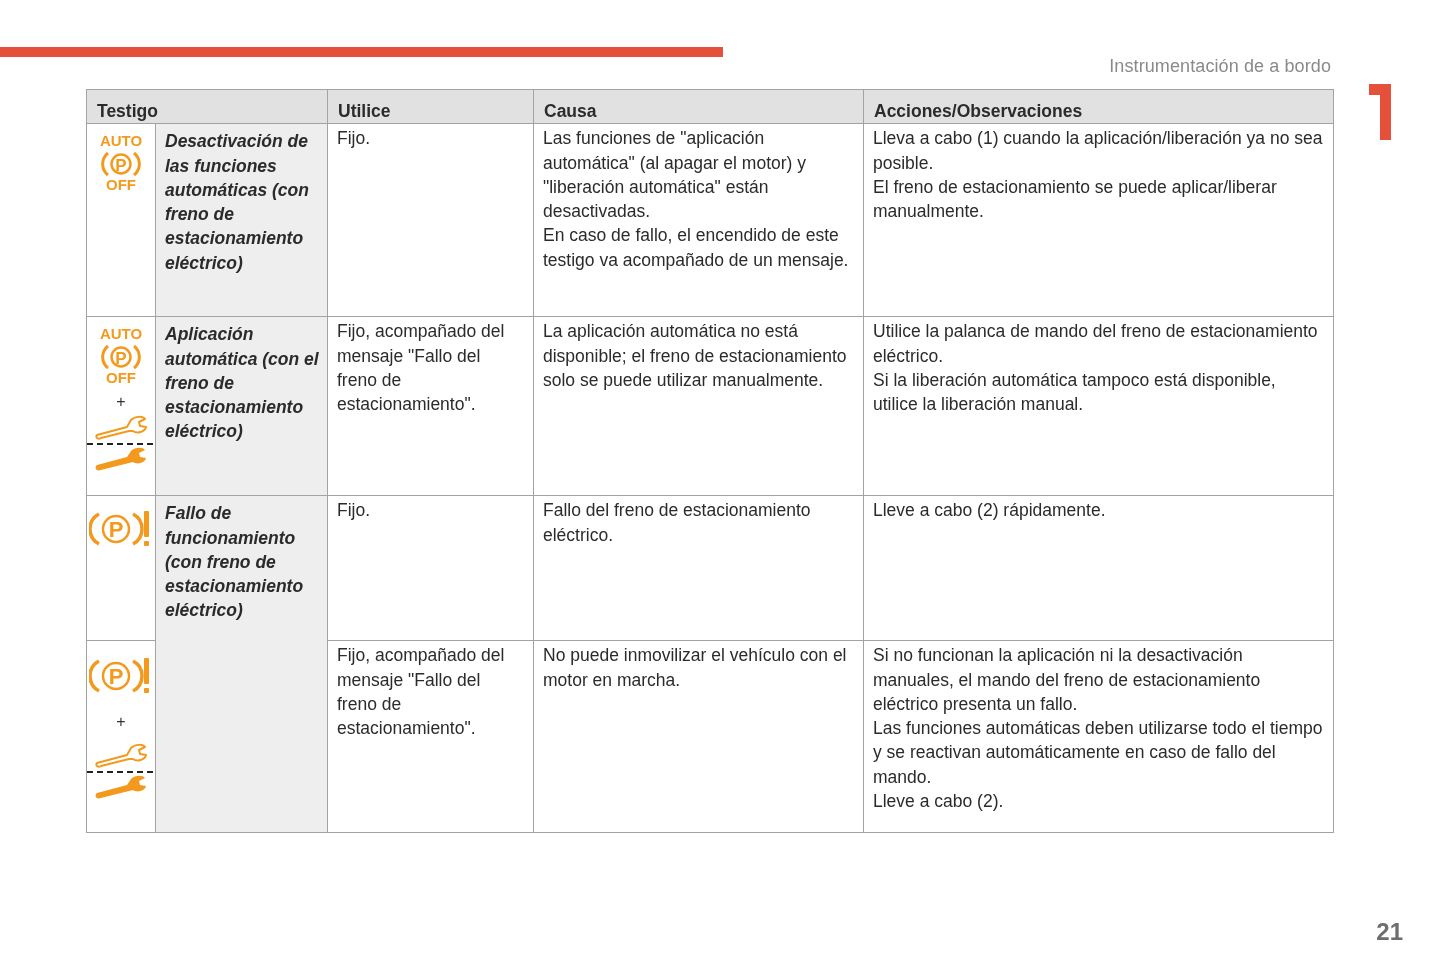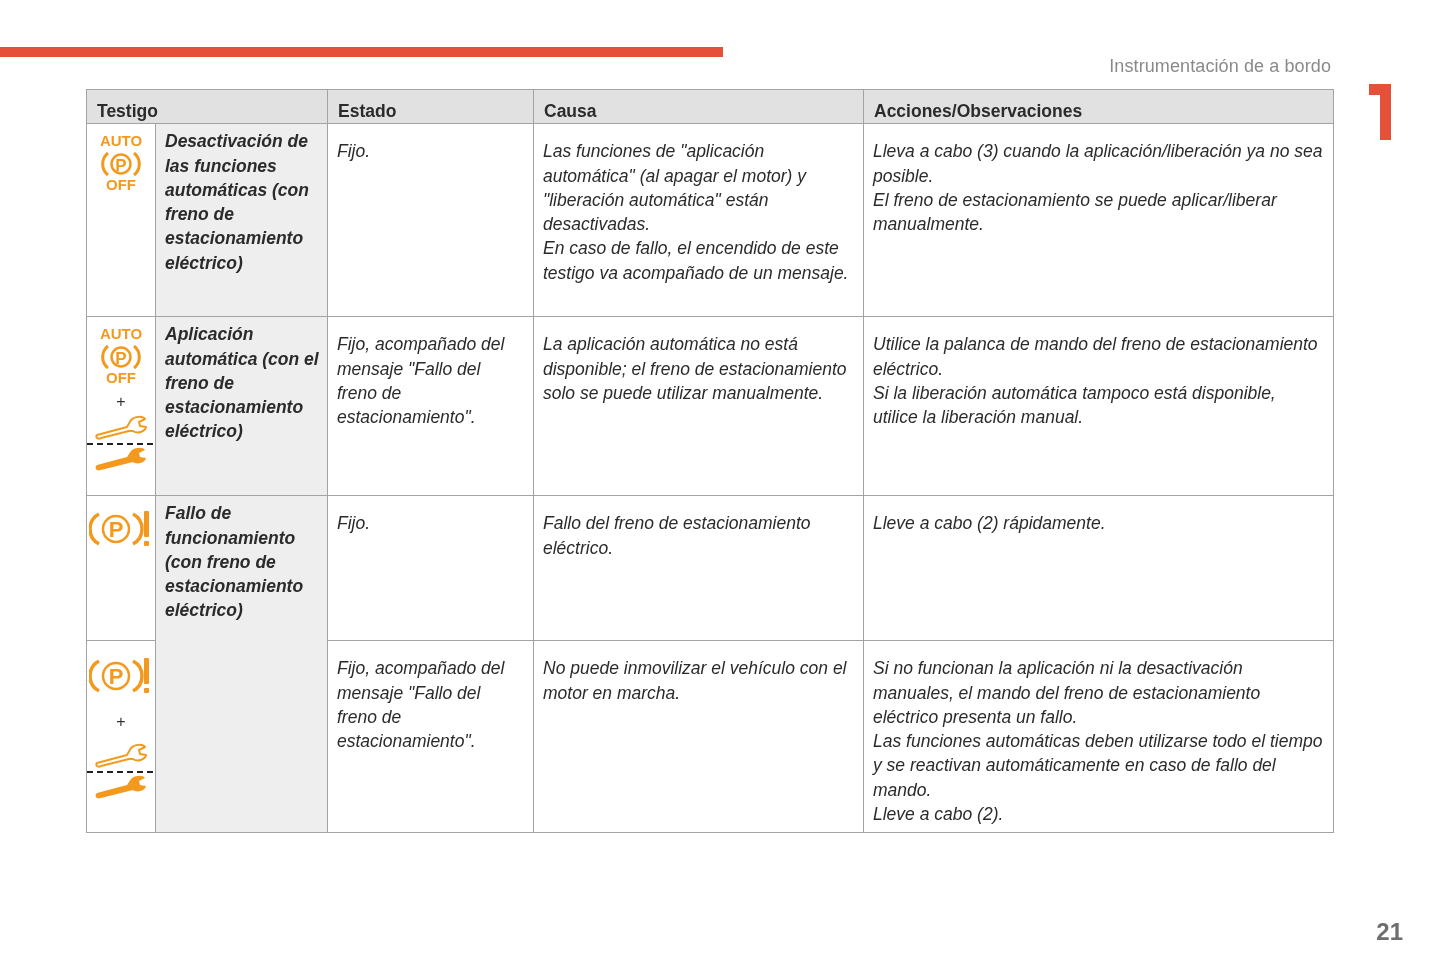--- a/index.html
+++ b/index.html
@@ -7,21 +7,21 @@
   body { position: relative; font-family: "Liberation Sans", sans-serif; color: #2b2b2b; }
 
   .top-bar { position: absolute; left: 0; top: 47px; width: 723px; height: 10px; background: #e4503a; }
   .running-head { position: absolute; right: 114px; top: 56px; font-size: 18px; color: #8a8a8a; letter-spacing: 0.1px; }
   .chapter-num { position: absolute; left: 1367px; top: 82px; width: 30px; height: 60px; }
   .page-num { position: absolute; right: 42px; top: 918px; font-size: 24px; font-weight: bold; color: #6e6e6e; }
 
   table.main { position: absolute; left: 86px; top: 89px; width: 1247px; border-collapse: collapse; table-layout: fixed; }
   table.main td, table.main th { border: 1.5px solid #a3a3a3; vertical-align: top; font-size: 17.5px; line-height: 24.3px; text-align: left; }
   table.main th { background: #e1e1e1; font-weight: bold; height: 28px; padding: 9px 10px 0 10px; vertical-align: top; color: #2b2b2b; }
-  td.txt { padding: 15px 10px 0 9px; font-style: italic; }
+  td.txt { padding: 2px 10px 0 9px; }
   td.ico { padding: 8px 0 0 0; text-align: center; }
   td.name { background: #eeeeee; font-weight: bold; padding: 5px 8px 0 9px; font-style: italic; }
 
   .icon-auto { display: block; margin: 0 auto; }
   .plus { display: block; font-size: 16px; line-height: 18px; color: #333; text-align: center; }
   .dash { display: block; width: 66px; height: 0; border-top: 2.5px dashed #222; margin: 2px 0 0 0; }
 </style>
 </head>
 <body>
 
@@ -35,21 +35,21 @@
   <colgroup>
     <col style="width:69px">
       <col style="width:172px">
       <col style="width:206px">
       <col style="width:330px">
       <col style="width:470px">
   </colgroup>
   <thead>
     <tr>
       <th colspan="2">Testigo</th>
-      <th>Estado</th>
+      <th>Utilice</th>
       <th>Causa</th>
       <th>Acciones/Observaciones</th>
     </tr>
   </thead>
   <tbody>
 
     <tr style="height:193px">
       <td class="ico">
         <svg class="icon-auto" width="50" height="60" viewBox="0 0 50 60">
           <text x="25" y="14" text-anchor="middle" font-family="Liberation Sans, sans-serif" font-weight="bold" font-size="15" fill="#f39a1e">AUTO</text>
@@ -57,21 +57,21 @@
           <path d="M38 21 A14 14 0 0 1 38 43" stroke="#f39a1e" stroke-width="3" fill="none"></path>
           <circle cx="25" cy="32" r="9.5" stroke="#f39a1e" stroke-width="2.5" fill="none"></circle>
           <text x="25" y="38.5" text-anchor="middle" font-family="Liberation Sans, sans-serif" font-weight="bold" font-size="17" fill="#f39a1e">P</text>
           <text x="25" y="58" text-anchor="middle" font-family="Liberation Sans, sans-serif" font-weight="bold" font-size="15" fill="#f39a1e">OFF</text>
         </svg>
       </td>
       <td class="name">Desactivación de las funciones automáticas (con freno de estacionamiento eléctrico)</td>
       <td class="txt">Fijo.</td>
       <td class="txt" style="white-space:pre-line">Las funciones de "aplicación automática" (al apagar el motor) y "liberación automática" están desactivadas.
 En caso de fallo, el encendido de este testigo va acompañado de un mensaje.</td>
-      <td class="txt" style="white-space:pre-line">Lleva a cabo (3) cuando la aplicación/liberación ya no sea posible.
+      <td class="txt" style="white-space:pre-line">Lleva a cabo (1) cuando la aplicación/liberación ya no sea posible.
 El freno de estacionamiento se puede aplicar/liberar manualmente.</td>
     </tr>
 
     <tr style="height:179px">
       <td class="ico">
         <svg class="icon-auto" width="50" height="60" viewBox="0 0 50 60">
           <text x="25" y="14" text-anchor="middle" font-family="Liberation Sans, sans-serif" font-weight="bold" font-size="15" fill="#f39a1e">AUTO</text>
           <path d="M12 21 A14 14 0 0 0 12 43" stroke="#f39a1e" stroke-width="3" fill="none"></path>
           <path d="M38 21 A14 14 0 0 1 38 43" stroke="#f39a1e" stroke-width="3" fill="none"></path>
           <circle cx="25" cy="32" r="9.5" stroke="#f39a1e" stroke-width="2.5" fill="none"></circle>

